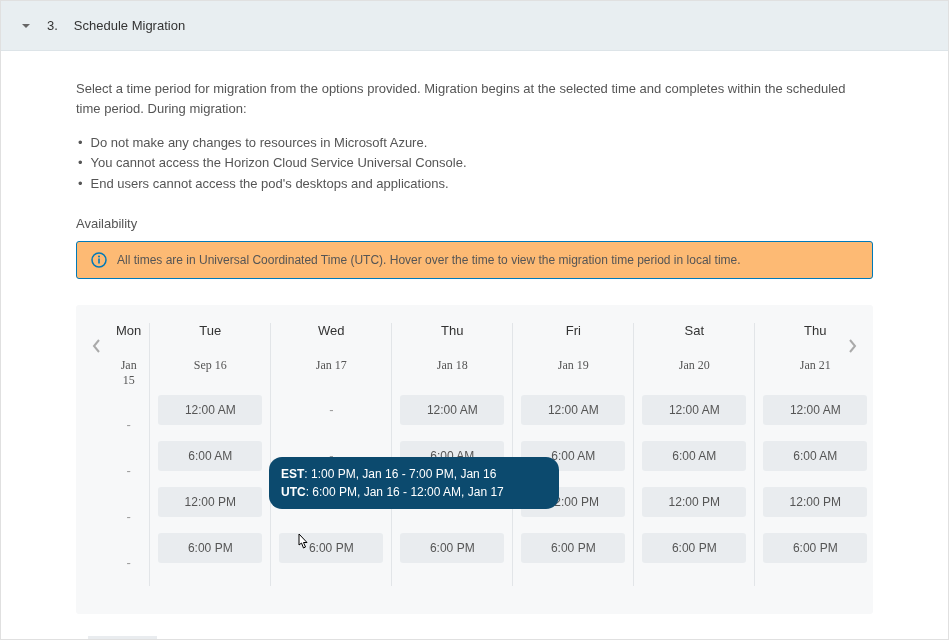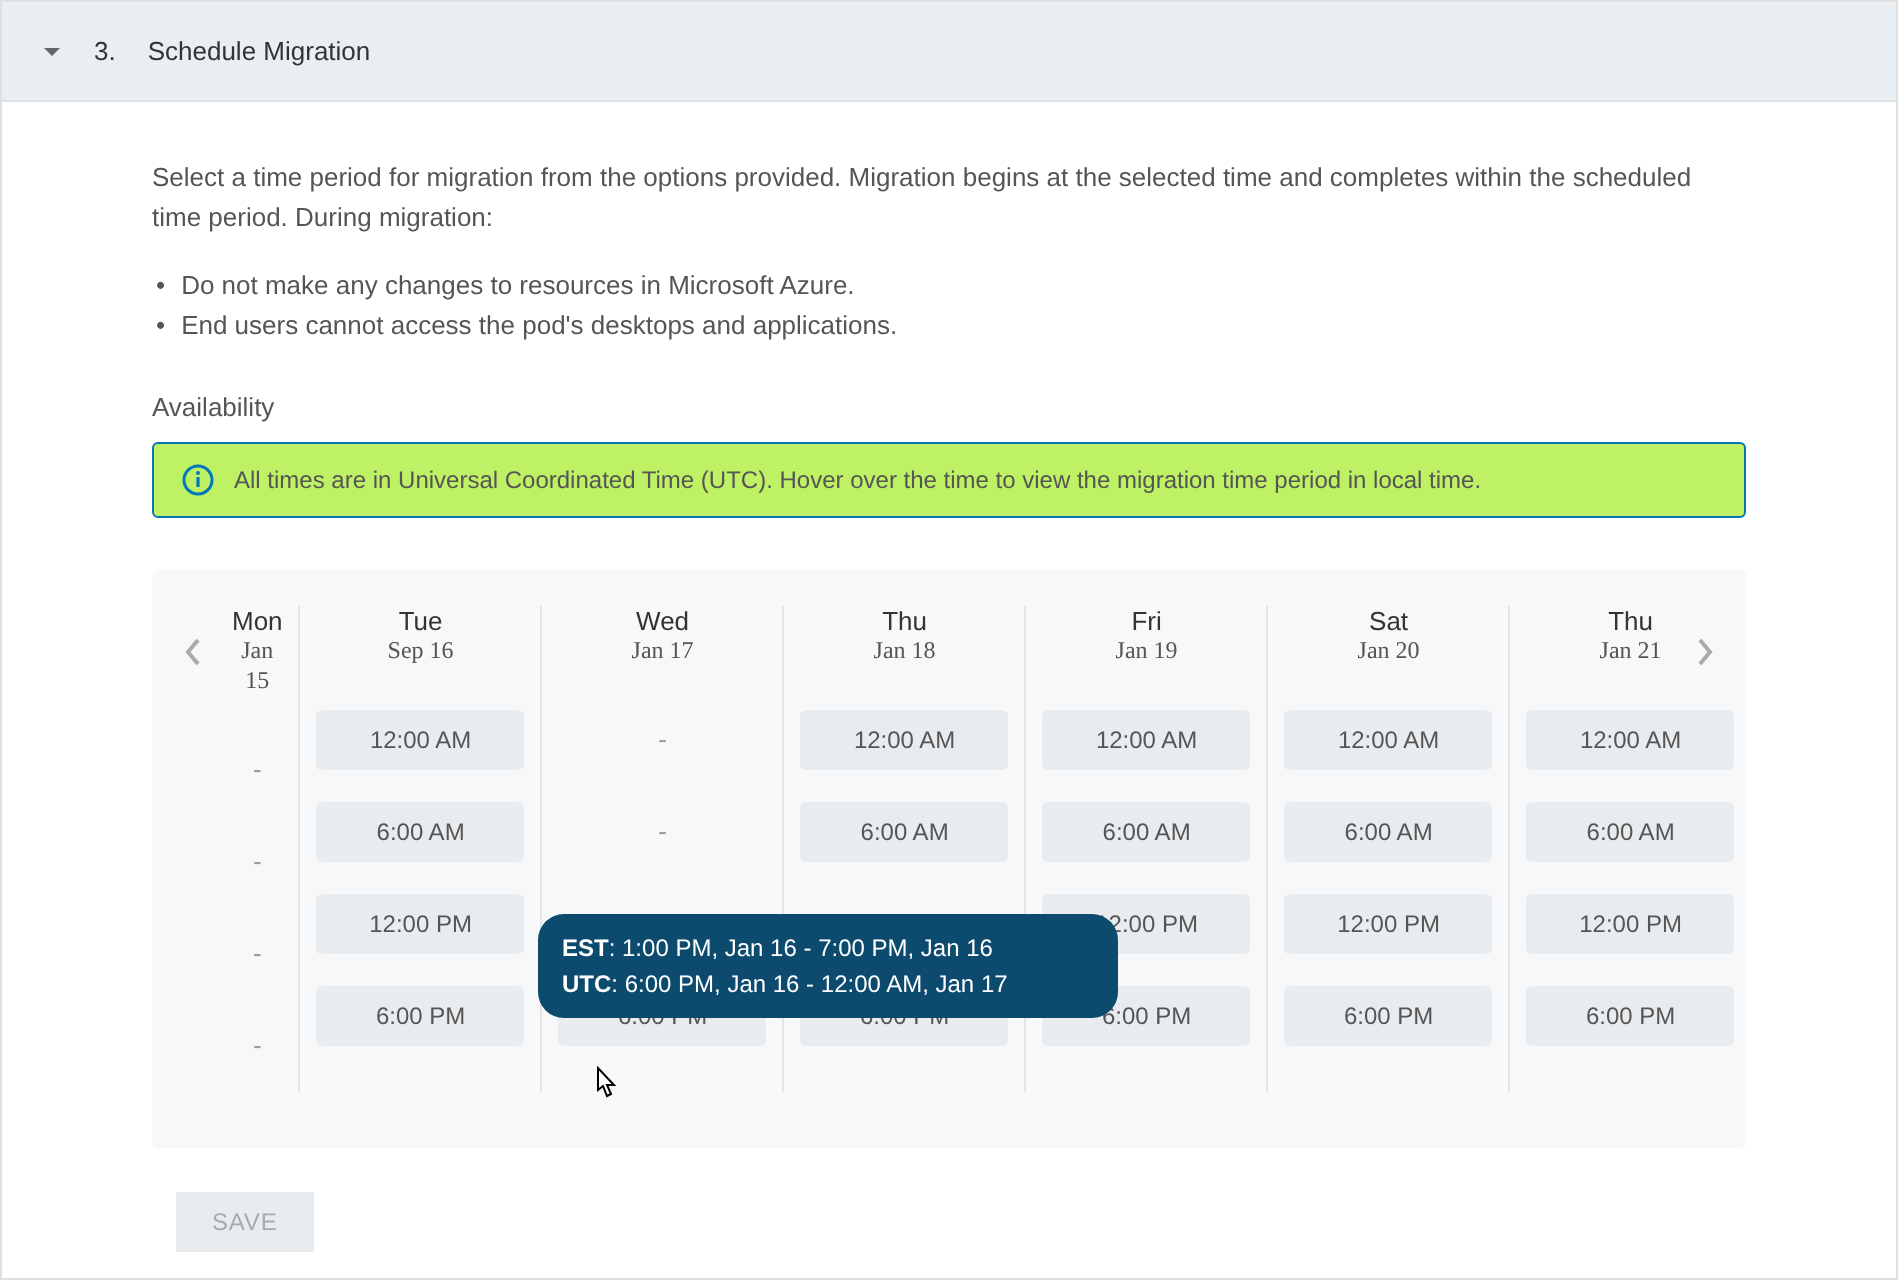--- a/index.html
+++ b/index.html
@@ -9,34 +9,34 @@
 .chevron { width: 10px; height: 10px; display: flex; align-items: center; justify-content: center; cursor: pointer; }
 .chevron svg { width: 10px; height: 10px; fill: #666; }
 .step-num { color: #333; font-size: 13px; }
 .step-title { color: #333; font-size: 13px; font-weight: 400; }
 .content { padding: 28px 75px 20px 75px; }
 .intro { color: #555; line-height: 1.55; margin-bottom: 14px; }
 .bullets { list-style: none; margin-bottom: 22px; }
 .bullets li { color: #555; line-height: 1.55; padding-left: 2px; }
 .bullets li::before { content: "•"; margin-right: 8px; color: #555; }
 .avail-label { color: #555; margin-bottom: 10px; }
-.info-banner { border: 1px solid #0079b8; background: #bef264; border-radius: 3px; padding: 10px 14px; display: flex; align-items: center; gap: 10px; margin-bottom: 26px; }
+.info-banner { border: 1px solid #0079b8; background: #fdba74; border-radius: 3px; padding: 10px 14px; display: flex; align-items: center; gap: 10px; margin-bottom: 26px; }
 .info-banner .icon { width: 16px; height: 16px; flex-shrink: 0; display: flex; align-items: center; justify-content: center; }
 .info-banner .icon svg { width: 16px; height: 16px; fill: #0079b8; }
 .info-banner .msg { color: #555; font-size: 12px; }
 .calendar { background: #f7f8f9; border-radius: 3px; padding: 18px 8px 28px 8px; position: relative; }
 .nav-arrow { width: 18px; height: 18px; display: flex; align-items: center; justify-content: center; cursor: pointer; color: #999; position: absolute; top: 32px; }
 .nav-arrow svg { width: 14px; height: 14px; fill: #aaa; }
 .nav-left { left: 12px; }
 .nav-right { right: 12px; }
 .cal-grid { display: flex; margin: 0 24px; }
 .cal-col { flex: 1; border-right: 1px solid #e2e5e8; padding: 0 8px; }
 .cal-col:last-child { border-right: none; }
 .cal-head { text-align: center; padding-bottom: 14px; }
-.cal-dow { color: #333; font-size: 13px; font-weight: 500; margin-bottom: 0; }
+.cal-dow { color: #333; font-size: 13px; font-weight: 500; margin-bottom: 20px; }
 .cal-date { color: #555; font-size: 12px; font-family: Liberation Serif, serif; }
 .cal-cell { height: 46px; display: flex; align-items: center; justify-content: center; }
 .time-btn { background: #e9ecef; border: none; border-radius: 3px; padding: 8px 10px; font-size: 12px; color: #555; cursor: pointer; width: 104px; text-align: center; font-family: inherit; }
 .dash { color: #999; font-size: 13px; }
 .tooltip { position: absolute; background: #0c4a6e; color: #fff; border-radius: 13px; padding: 8px 12px; font-size: 12px; line-height: 1.5; left: 268px; top: 456px; width: 290px; z-index: 10; pointer-events: none; }
 .tooltip .tz { font-weight: 600; }
 .cursor-ptr { position: absolute; left: 293px; top: 532px; z-index: 11; pointer-events: none; }
 .cursor-ptr svg { width: 18px; height: 20px; }
 .save-area { margin-top: 22px; padding-left: 12px; }
 .save-btn { background: #e9ecef; color: #aaa; border: none; padding: 8px 18px; font-size: 12px; letter-spacing: 0.4px; cursor: not-allowed; font-family: inherit; }
@@ -52,20 +52,21 @@
         </svg>
     </span>
     <span class="step-num">3.</span>
     <span class="step-title">Schedule Migration</span>
   </div>
 
   <div class="content">
     <p class="intro">Select a time period for migration from the options provided. Migration begins at the selected time and completes within the scheduled time period. During migration:</p>
     <ul class="bullets">
       <li>Do not make any changes to resources in Microsoft Azure.</li>
+      <li>You cannot access the Horizon Cloud Service Universal Console.</li>
       <li>End users cannot access the pod's desktops and applications.</li>
     </ul>
 
     <div class="avail-label">Availability</div>
 
     <div class="info-banner">
       <span class="icon">
         <svg viewBox="0 0 16 16">
             <circle cx="8" cy="8" r="7" fill="none" stroke="#0079b8" stroke-width="1.5"></circle>
             <circle cx="8" cy="4.5" r="1" fill="#0079b8"></circle>

